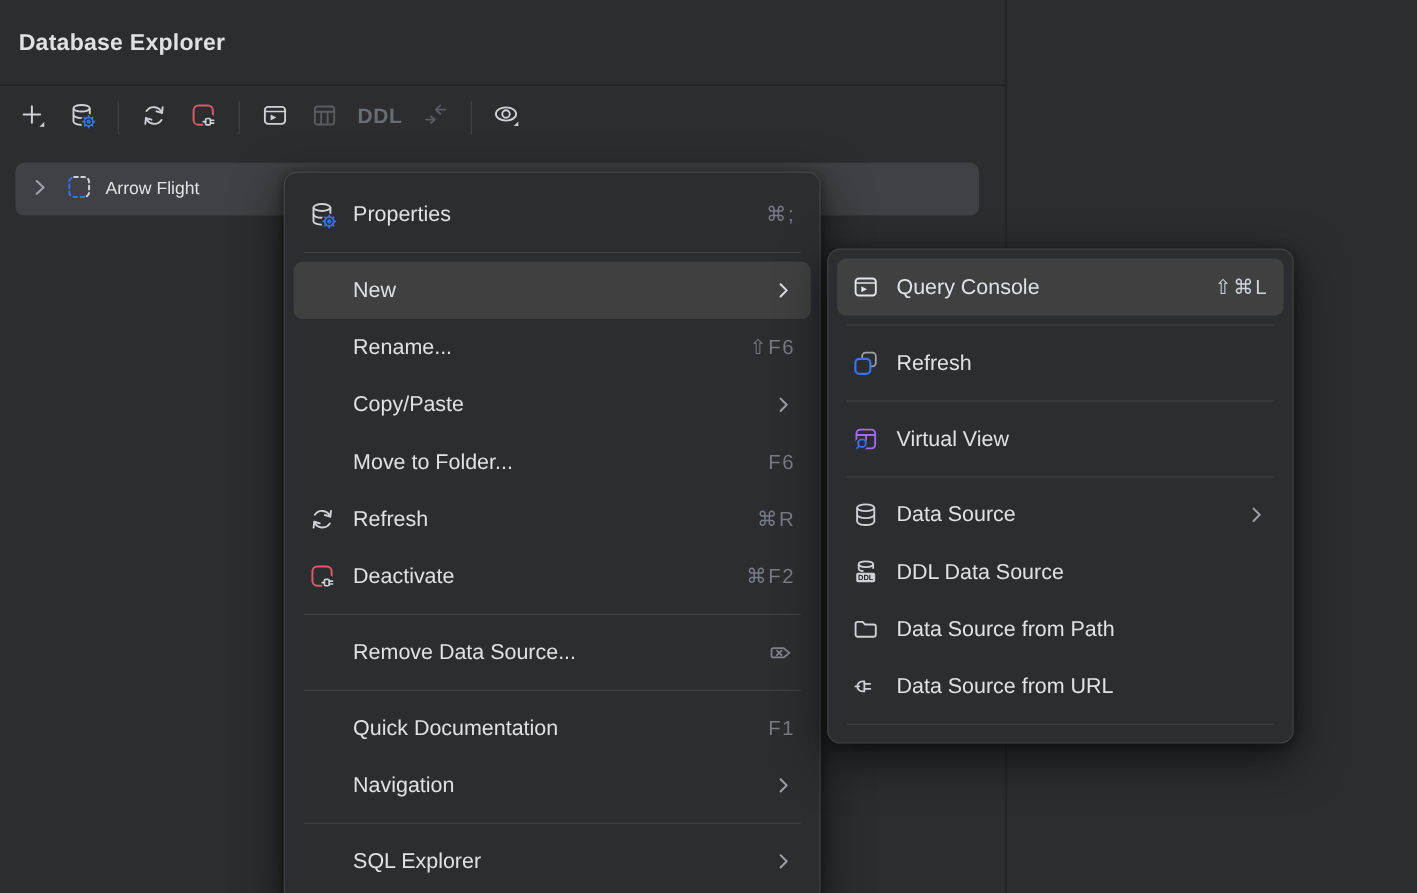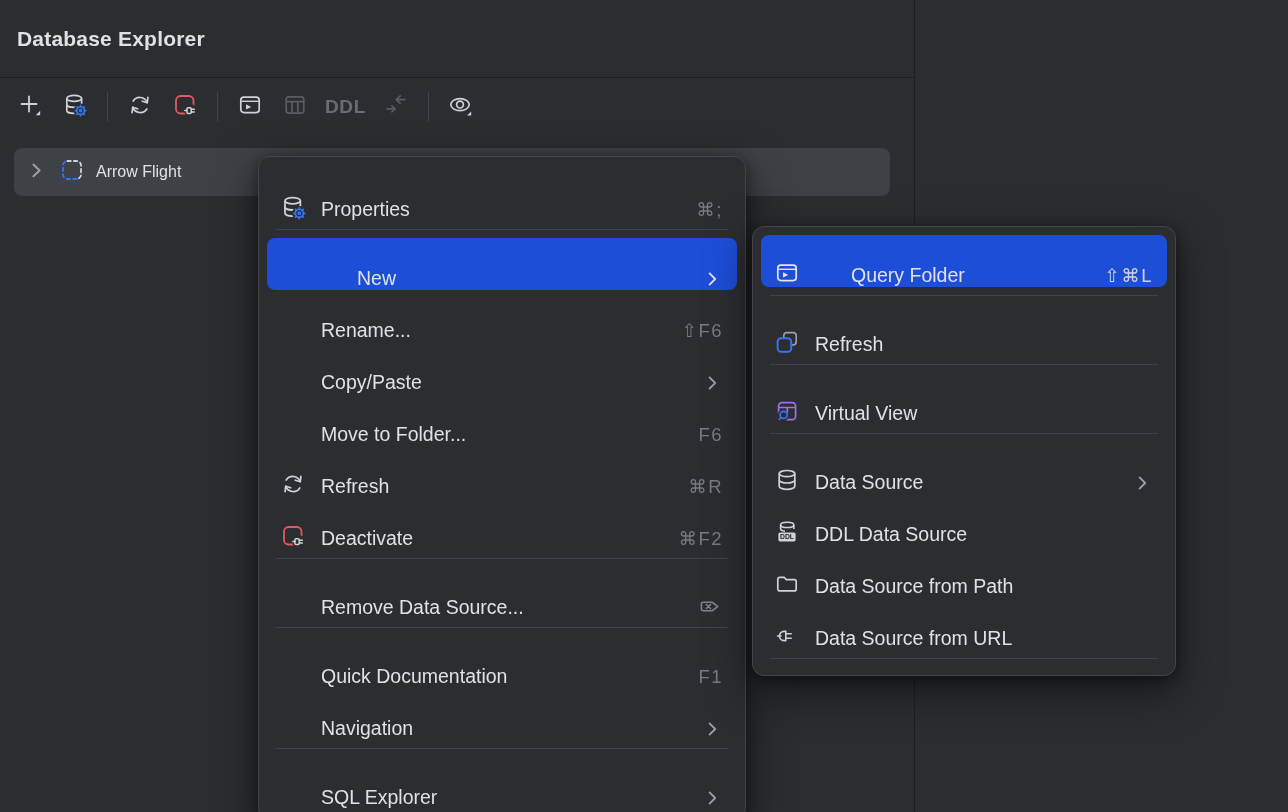--- a/index.html
+++ b/index.html
@@ -20,26 +20,26 @@
 
   .tree { padding:12px 0 0 14px; }
   .tree-row { width:876px; height:48px; background:#3e4145; border-radius:8px; display:flex; align-items:center; gap:10px; padding:0 10px; }
   .tree-label { font-size:16px; color:#dfe1e5; white-space:nowrap; }
 
   .menu { position:absolute; background:#2b2d30; border:1px solid #43454a; border-radius:12px;
           box-shadow:0 14px 44px rgba(0,0,0,.55), 0 3px 12px rgba(0,0,0,.4); }
   #context-menu { left:258px; top:156px; width:488px; padding:12px 0 10px; z-index:5; }
   #new-submenu  { left:752px; top:226px; width:424px; padding:8px 0; z-index:6; }
 
-  .mi { height:52px; margin:0 8px; padding:0 14px 0 0; display:flex; align-items:flex-end; border-radius:8px; }
+  .mi { height:52px; margin:0 8px; padding:0 14px 0 0; display:flex; align-items:center; border-radius:8px; }
   .mi .ic { width:28px; height:28px; margin:0 14px 0 12px; flex:none; display:flex; align-items:center; justify-content:center; }
   .mi .lbl { font-size:19.5px; color:#dfe1e5; white-space:nowrap; }
   .mi .sc { margin-left:auto; font-size:18.5px; color:#767b85; letter-spacing:1.5px; white-space:nowrap; }
   .mi .trail { margin-left:auto; display:flex; align-items:center; }
-  .mi.sel { background:#1d4ed8;gap:36px; }
+  .mi.sel { background:#404040; }
   .mi.sel .sc { color:#ced3dd; }
   .sep { height:1px; background:#404247; margin:8px 17px; }
 </style>
 </head>
 <body>
 
 <div class="app">
 
   <div class="panel">
     <div class="panel-header">
@@ -305,21 +305,21 @@
   <div class="menu" id="new-submenu">
 
     <div class="mi sel">
       <span class="ic">
         <svg width="26" height="26" viewBox="0 0 26 26" fill="none">
           <rect x="3.8" y="5.2" width="18.4" height="15.4" rx="3" stroke="#e3e5e9" stroke-width="1.7"></rect>
           <path d="M3.8 9.3 H22.2" stroke="#e3e5e9" stroke-width="1.4"></path>
           <path d="M9 12.2 L14.2 14.9 9 17.6 Z" fill="#e3e5e9"></path>
         </svg>
       </span>
-      <span class="lbl">Query Folder</span>
+      <span class="lbl">Query Console</span>
       <span class="sc">⇧⌘L</span>
     </div>
 
     <div class="sep"></div>
 
     <div class="mi">
       <span class="ic">
         <svg width="26" height="26" viewBox="0 0 26 26" fill="none">
           <rect x="9.8" y="3.6" width="12.4" height="12.4" rx="3.2" stroke="#9da0a8" stroke-width="1.6"></rect>
           <rect x="3.6" y="9.2" width="13.6" height="13.6" rx="3.6" fill="#2b2d30" stroke="#3574f0" stroke-width="2"></rect>

